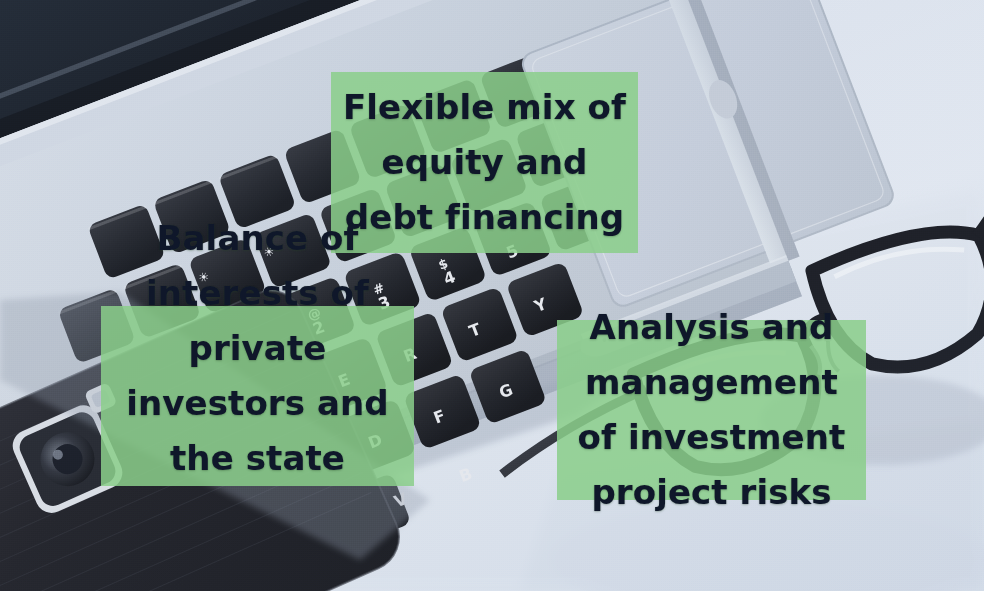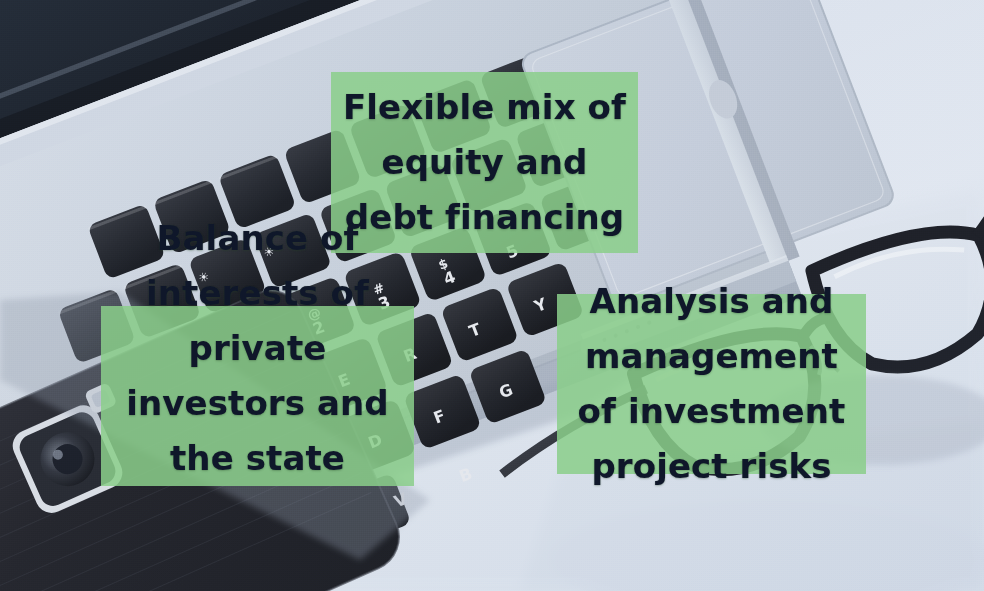--- a/index.html
+++ b/index.html
@@ -42,21 +42,21 @@
     line-height:55px;
     text-align:center;
     letter-spacing:.1px;
     text-shadow:0 1px 2px rgba(40,70,40,.30), 0 0 1px rgba(40,70,40,.25);
     width:100%;
     padding:0 6px;
     box-sizing:border-box;
   }
   #panel-top{left:331px;top:72px;width:307px;height:181px;}
   #panel-left{left:101px;top:306px;width:313px;height:180px;align-items:flex-end;}
-  #panel-right{left:557px;top:294px;width:309px;height:180px;}
+  #panel-right{left:557px;top:320px;width:309px;height:180px;}
 </style>
 </head>
 <body>
 
 <div id="stage">
 
   <div id="photo">
     <svg width="984" height="591" viewBox="0 0 984 591" xmlns="http://www.w3.org/2000/svg" aria-hidden="true">
       <defs>
         <linearGradient id="deskG" x1="0" y1="0" x2="1" y2="1">

